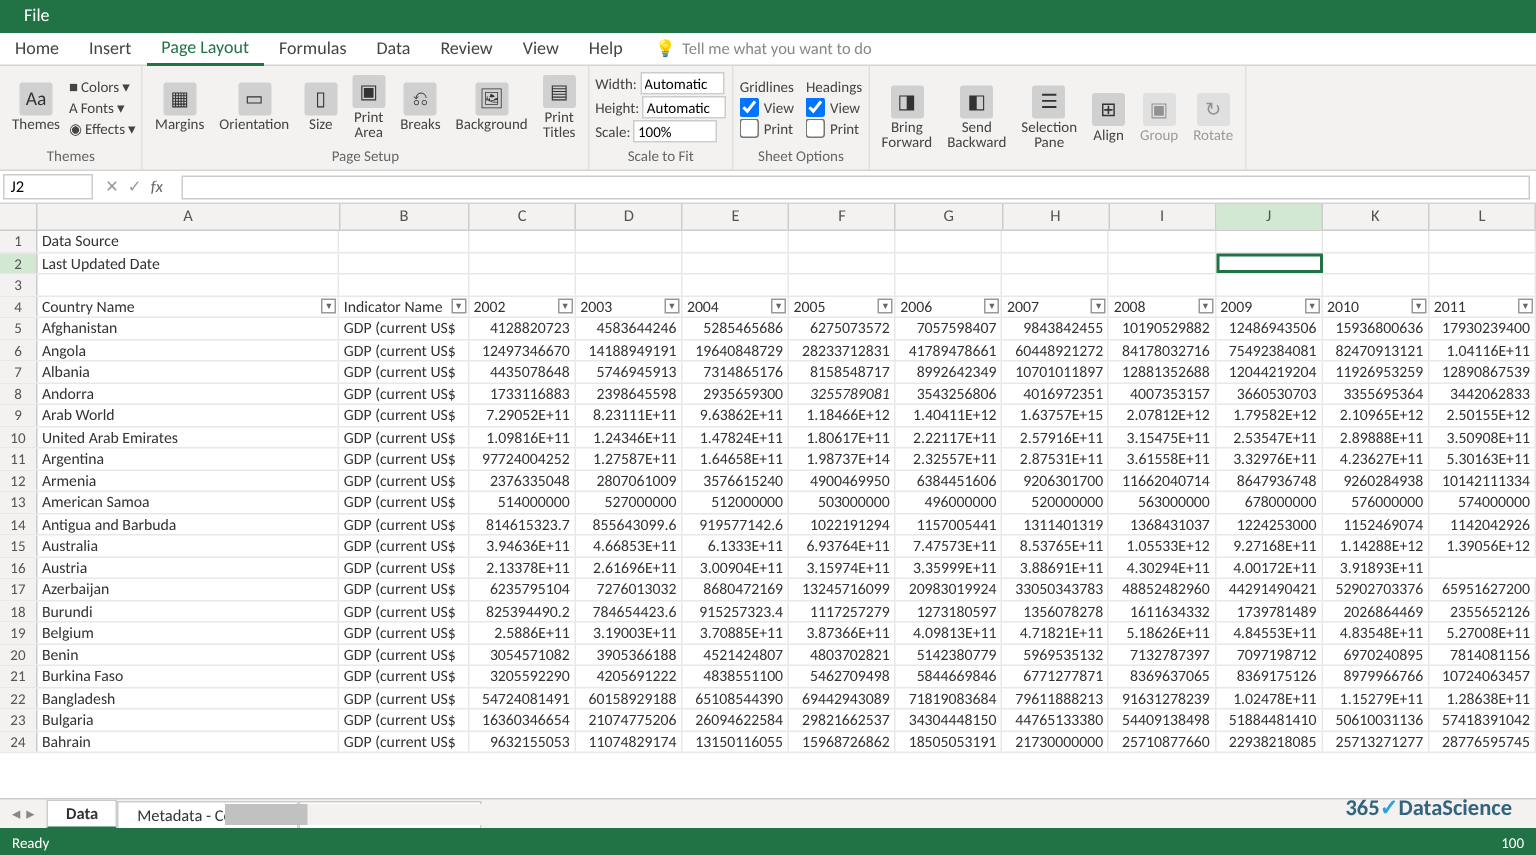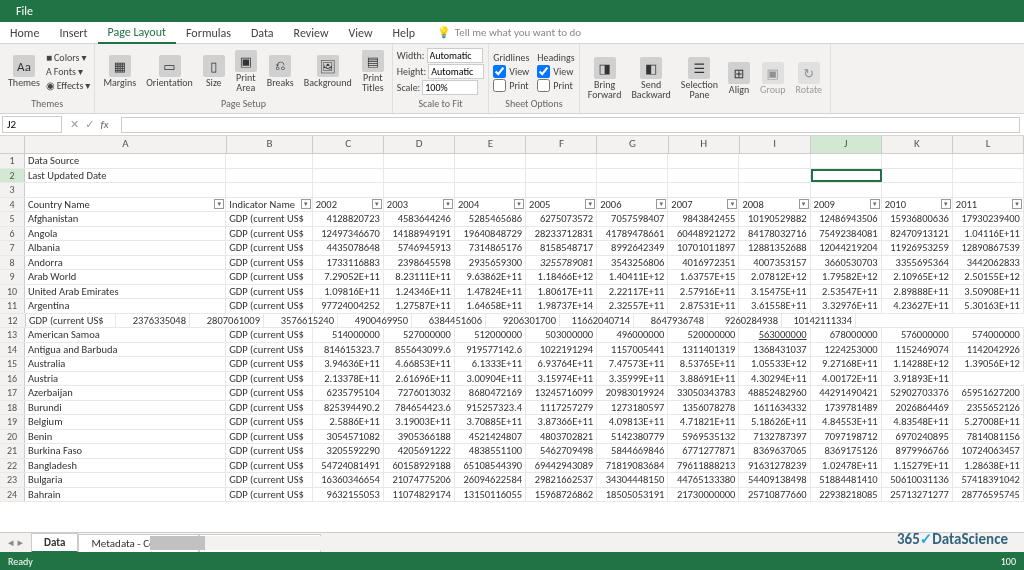--- a/index.html
+++ b/index.html
@@ -388,20 +388,21 @@
         <div class="cell" style="width: 74px;">1.98737E+14</div>
         <div class="cell" style="width: 74px;">2.32557E+11</div>
         <div class="cell" style="width: 74px;">2.87531E+11</div>
         <div class="cell" style="width: 74px;">3.61558E+11</div>
         <div class="cell" style="width: 74px;">3.32976E+11</div>
         <div class="cell" style="width: 74px;">4.23627E+11</div>
         <div class="cell" style="width: 74px;">5.30163E+11</div>
       </div>
       <div class="row">
         <div class="rowhead">12</div>
+        <div class="cell text" style="width: 210px;">Armenia</div>
         <div class="cell text" style="width: 90px;">GDP (current US$</div>
         <div class="cell" style="width: 74px;">2376335048</div>
         <div class="cell" style="width: 74px;">2807061009</div>
         <div class="cell" style="width: 74px;">3576615240</div>
         <div class="cell" style="width: 74px;">4900469950</div>
         <div class="cell" style="width: 74px;">6384451606</div>
         <div class="cell" style="width: 74px;">9206301700</div>
         <div class="cell" style="width: 74px;">11662040714</div>
         <div class="cell" style="width: 74px;">8647936748</div>
         <div class="cell" style="width: 74px;">9260284938</div>
@@ -410,21 +411,21 @@
       <div class="row">
         <div class="rowhead">13</div>
         <div class="cell text" style="width: 210px;">American Samoa</div>
         <div class="cell text" style="width: 90px;">GDP (current US$</div>
         <div class="cell" style="width: 74px;">514000000</div>
         <div class="cell" style="width: 74px;">527000000</div>
         <div class="cell" style="width: 74px;">512000000</div>
         <div class="cell" style="width: 74px;">503000000</div>
         <div class="cell" style="width: 74px;">496000000</div>
         <div class="cell" style="width: 74px;">520000000</div>
-        <div class="cell" style="width: 74px; text-decoration: underline;">563000000</div>
+        <div class="cell" style="width: 74px;">563000000</div>
         <div class="cell" style="width: 74px;">678000000</div>
         <div class="cell" style="width: 74px;">576000000</div>
         <div class="cell" style="width: 74px;">574000000</div>
       </div>
       <div class="row">
         <div class="rowhead">14</div>
         <div class="cell text" style="width: 210px;">Antigua and Barbuda</div>
         <div class="cell text" style="width: 90px;">GDP (current US$</div>
         <div class="cell" style="width: 74px;">814615323.7</div>
         <div class="cell" style="width: 74px;">855643099.6</div>

